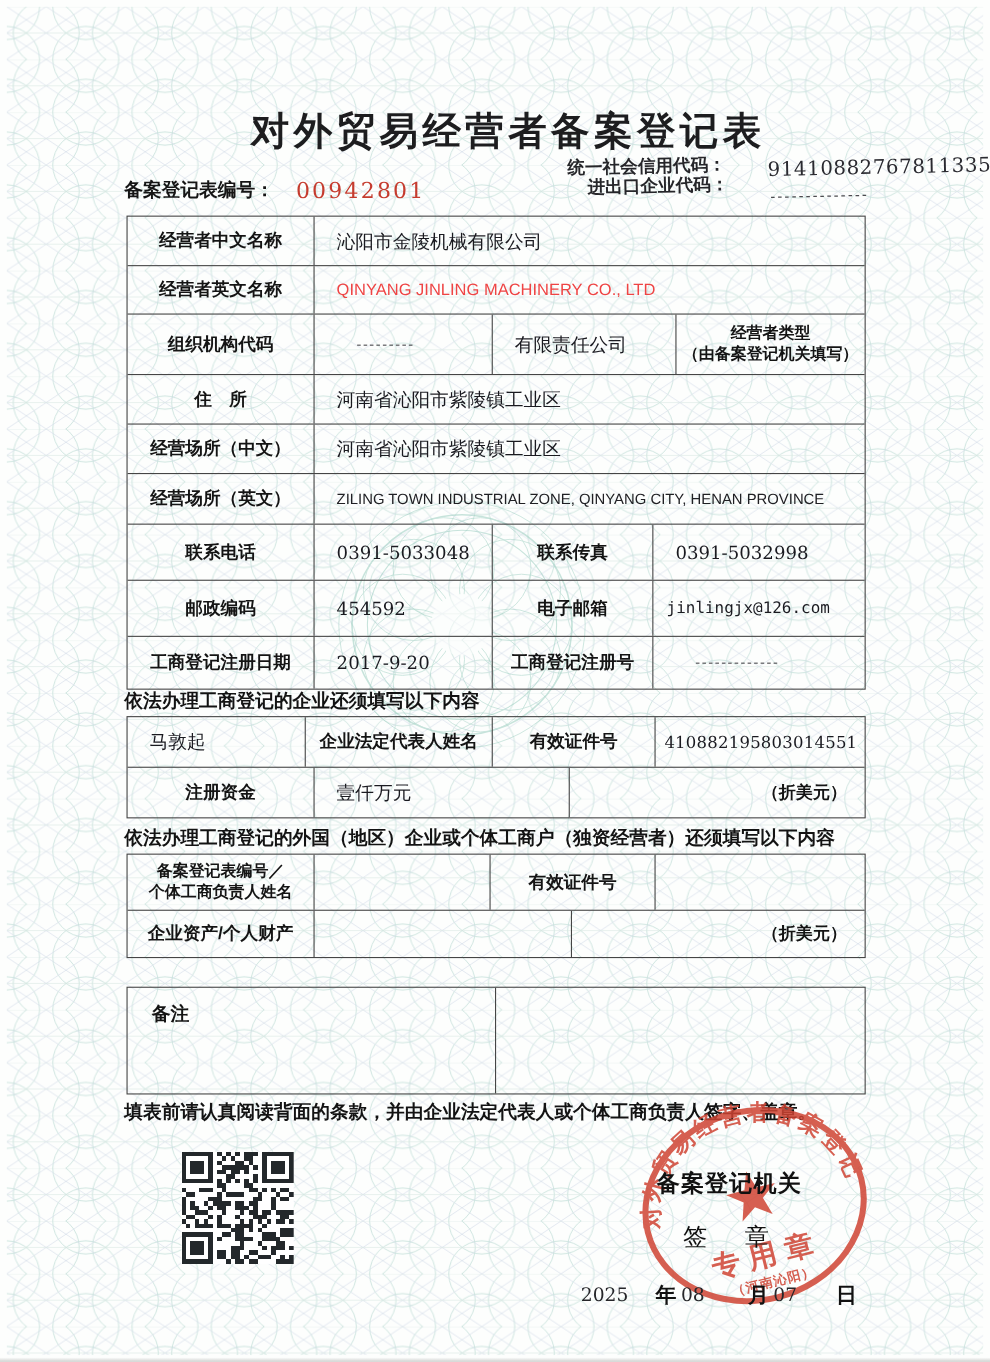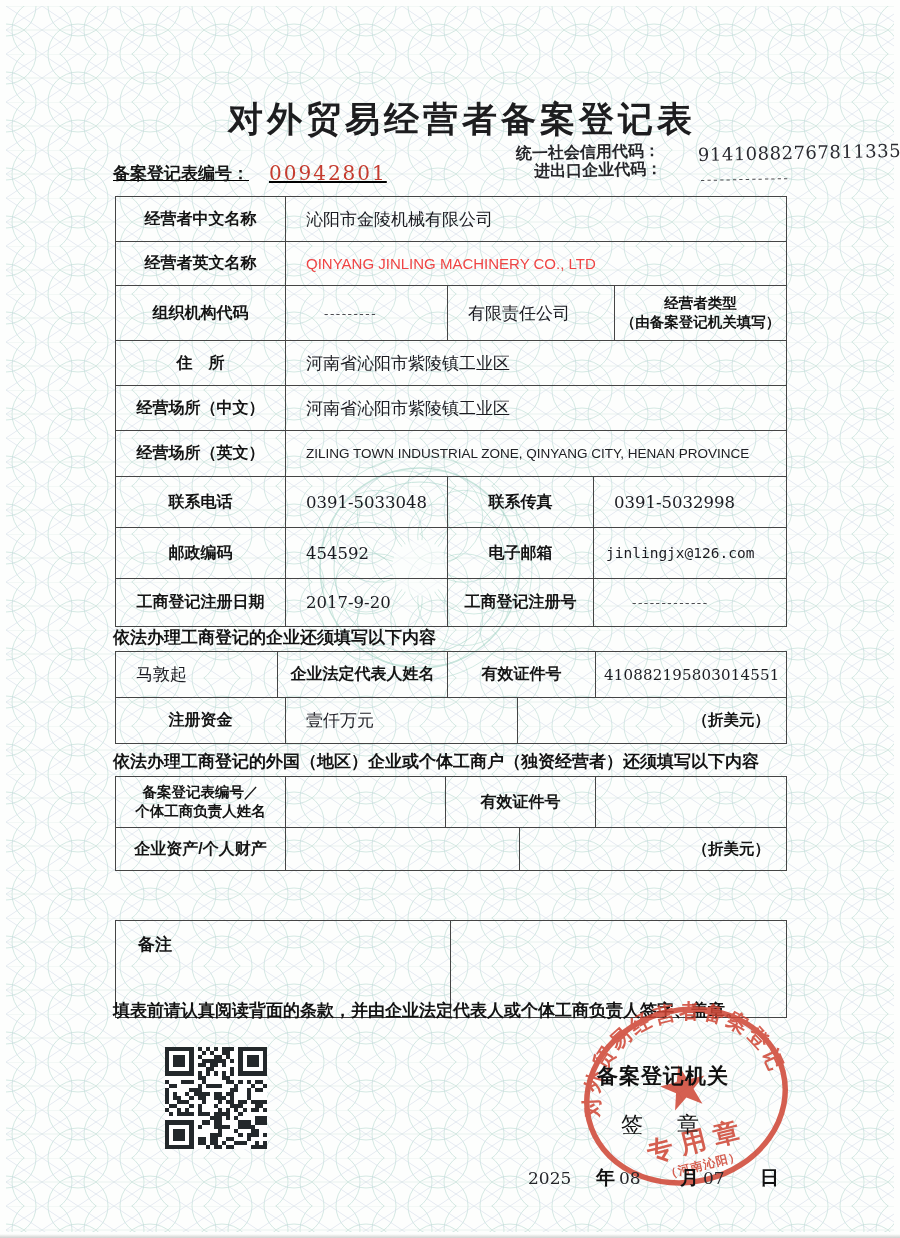--- a/index.html
+++ b/index.html
@@ -7,21 +7,21 @@
         font-family:"Liberation Sans",sans-serif;padding-left:24px;}
   .bg{position:absolute;left:6px;top:6px;}
   .edge-r{position:absolute;right:0;top:0;width:5px;height:100%;
           background:linear-gradient(to right,rgba(0,0,0,0),rgba(90,95,92,.45));}
   .edge-b{position:absolute;left:0;bottom:0;width:100%;height:4px;
           background:linear-gradient(to bottom,rgba(0,0,0,0),rgba(120,124,120,.35));}
 
   .title{position:absolute;top:96px;left:0;width:100%;text-align:center;margin:0;
          font-size:35px;font-weight:700;letter-spacing:4px;color:#1d1d1f;}
 
-  .regline{position:absolute;left:113px;top:161px;display:flex;align-items:center;gap:20px;text-decoration:underline;}
+  .regline{position:absolute;left:113px;top:161px;display:flex;align-items:flex-start;gap:20px;}
   .regline .lab{font-size:17px;font-weight:700;color:#151515;}
   .regline .rno{font-family:"DejaVu Serif",serif;font-size:20px;letter-spacing:2px;color:#c53b2e;}
 
   .codes{position:absolute;left:516px;top:140px;width:360px;transform:rotate(-1.2deg);}
   .codes .l1,.codes .l2{font-size:16px;font-weight:700;color:#26262a;line-height:20px;}
   .codes .l2{margin-left:18px;margin-top:-2px;}
   .cval{position:absolute;left:182px;top:4px;font-family:"DejaVu Serif",serif;font-size:18px;color:#2a2a30;letter-spacing:.5px;}
   .cdash{position:absolute;left:184px;top:32px;font-family:"DejaVu Serif",serif;font-size:13px;color:#4c4c50;letter-spacing:2px;}
 
   .tbl{position:absolute;border:1.3px solid #454545;}
@@ -197,21 +197,21 @@
       <div class="td lbl w150">有效证件号</div>
       <div class="td val grow"></div>
     </div>
     <div class="tr" style="height:42px">
       <div class="td lbl w170">企业资产/个人财产</div>
       <div class="td val w234"></div>
       <div class="td notec grow">（折美元）</div>
     </div>
   </div>
 
-  <div class="tbl" style="left:115px;top:920px;width:670px;">
+  <div class="tbl" style="left:115px;top:897px;width:670px;">
     <div class="tr" style="height:96px">
       <div class="td remlab w335">备注</div>
       <div class="td grow"></div>
     </div>
   </div>
 
   <div class="footnote">填表前请认真阅读背面的条款，并由企业法定代表人或个体工商负责人签字、盖章。</div>
 
   <div id="qr-box"><svg viewBox="0 0 25 25" width="102" height="102" shape-rendering="crispEdges">
         <g fill="#23282b">

